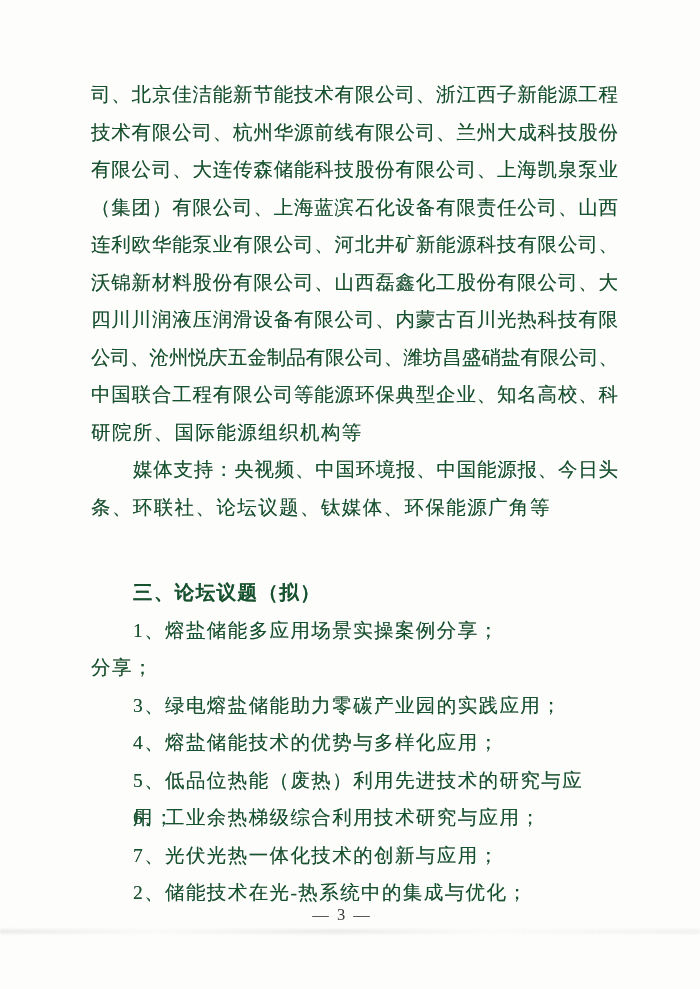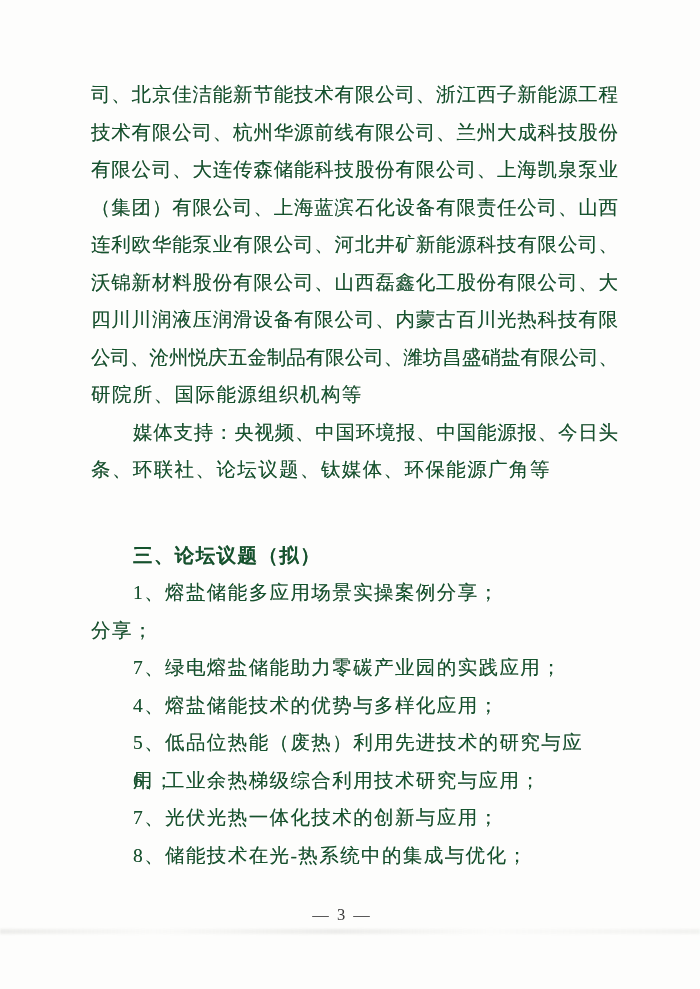--- a/index.html
+++ b/index.html
@@ -78,28 +78,29 @@
 <div id="document-page">
   <div id="text-block">
       <div class="line justify">司、北京佳洁能新节能技术有限公司、浙江西子新能源工程</div>
       <div class="line justify">技术有限公司、杭州华源前线有限公司、兰州大成科技股份</div>
       <div class="line justify">有限公司、大连传森储能科技股份有限公司、上海凯泉泵业</div>
       <div class="line justify">（集团）有限公司、上海蓝滨石化设备有限责任公司、山西</div>
       <div class="line justify">连利欧华能泵业有限公司、河北井矿新能源科技有限公司、</div>
       <div class="line justify">沃锦新材料股份有限公司、山西磊鑫化工股份有限公司、大</div>
       <div class="line justify">四川川润液压润滑设备有限公司、内蒙古百川光热科技有限</div>
       <div class="line justify">公司、沧州悦庆五金制品有限公司、潍坊昌盛硝盐有限公司、</div>
+      <div class="line justify">中国联合工程有限公司等能源环保典型企业、知名高校、科</div>
       <div class="line">研院所、国际能源组织机构等</div>
       <div class="line justify indent">媒体支持：央视频、中国环境报、中国能源报、今日头</div>
       <div class="line">条、环联社、论坛议题、钛媒体、环保能源广角等</div>
       <div class="line indent bold">三、论坛议题（拟）</div>
       <div class="line indent">1、熔盐储能多应用场景实操案例分享；</div>
       <div class="line">分享；</div>
-      <div class="line indent">7、绿电熔盐储能助力零碳产业园的实践应用；</div>
+      <div class="line indent">3、绿电熔盐储能助力零碳产业园的实践应用；</div>
       <div class="line indent">4、熔盐储能技术的优势与多样化应用；</div>
       <div class="line indent">5、低品位热能（废热）利用先进技术的研究与应用；</div>
       <div class="line indent">6、工业余热梯级综合利用技术研究与应用；</div>
       <div class="line indent">7、光伏光热一体化技术的创新与应用；</div>
-      <div class="line indent">8、储能技术在光-热系统中的集成与优化；</div>
+      <div class="line indent">2、储能技术在光-热系统中的集成与优化；</div>
     </div>
   <div id="page-number">— 3 —</div>
   <div id="scan-streak"></div>
 </div>
 
 </body></html>

